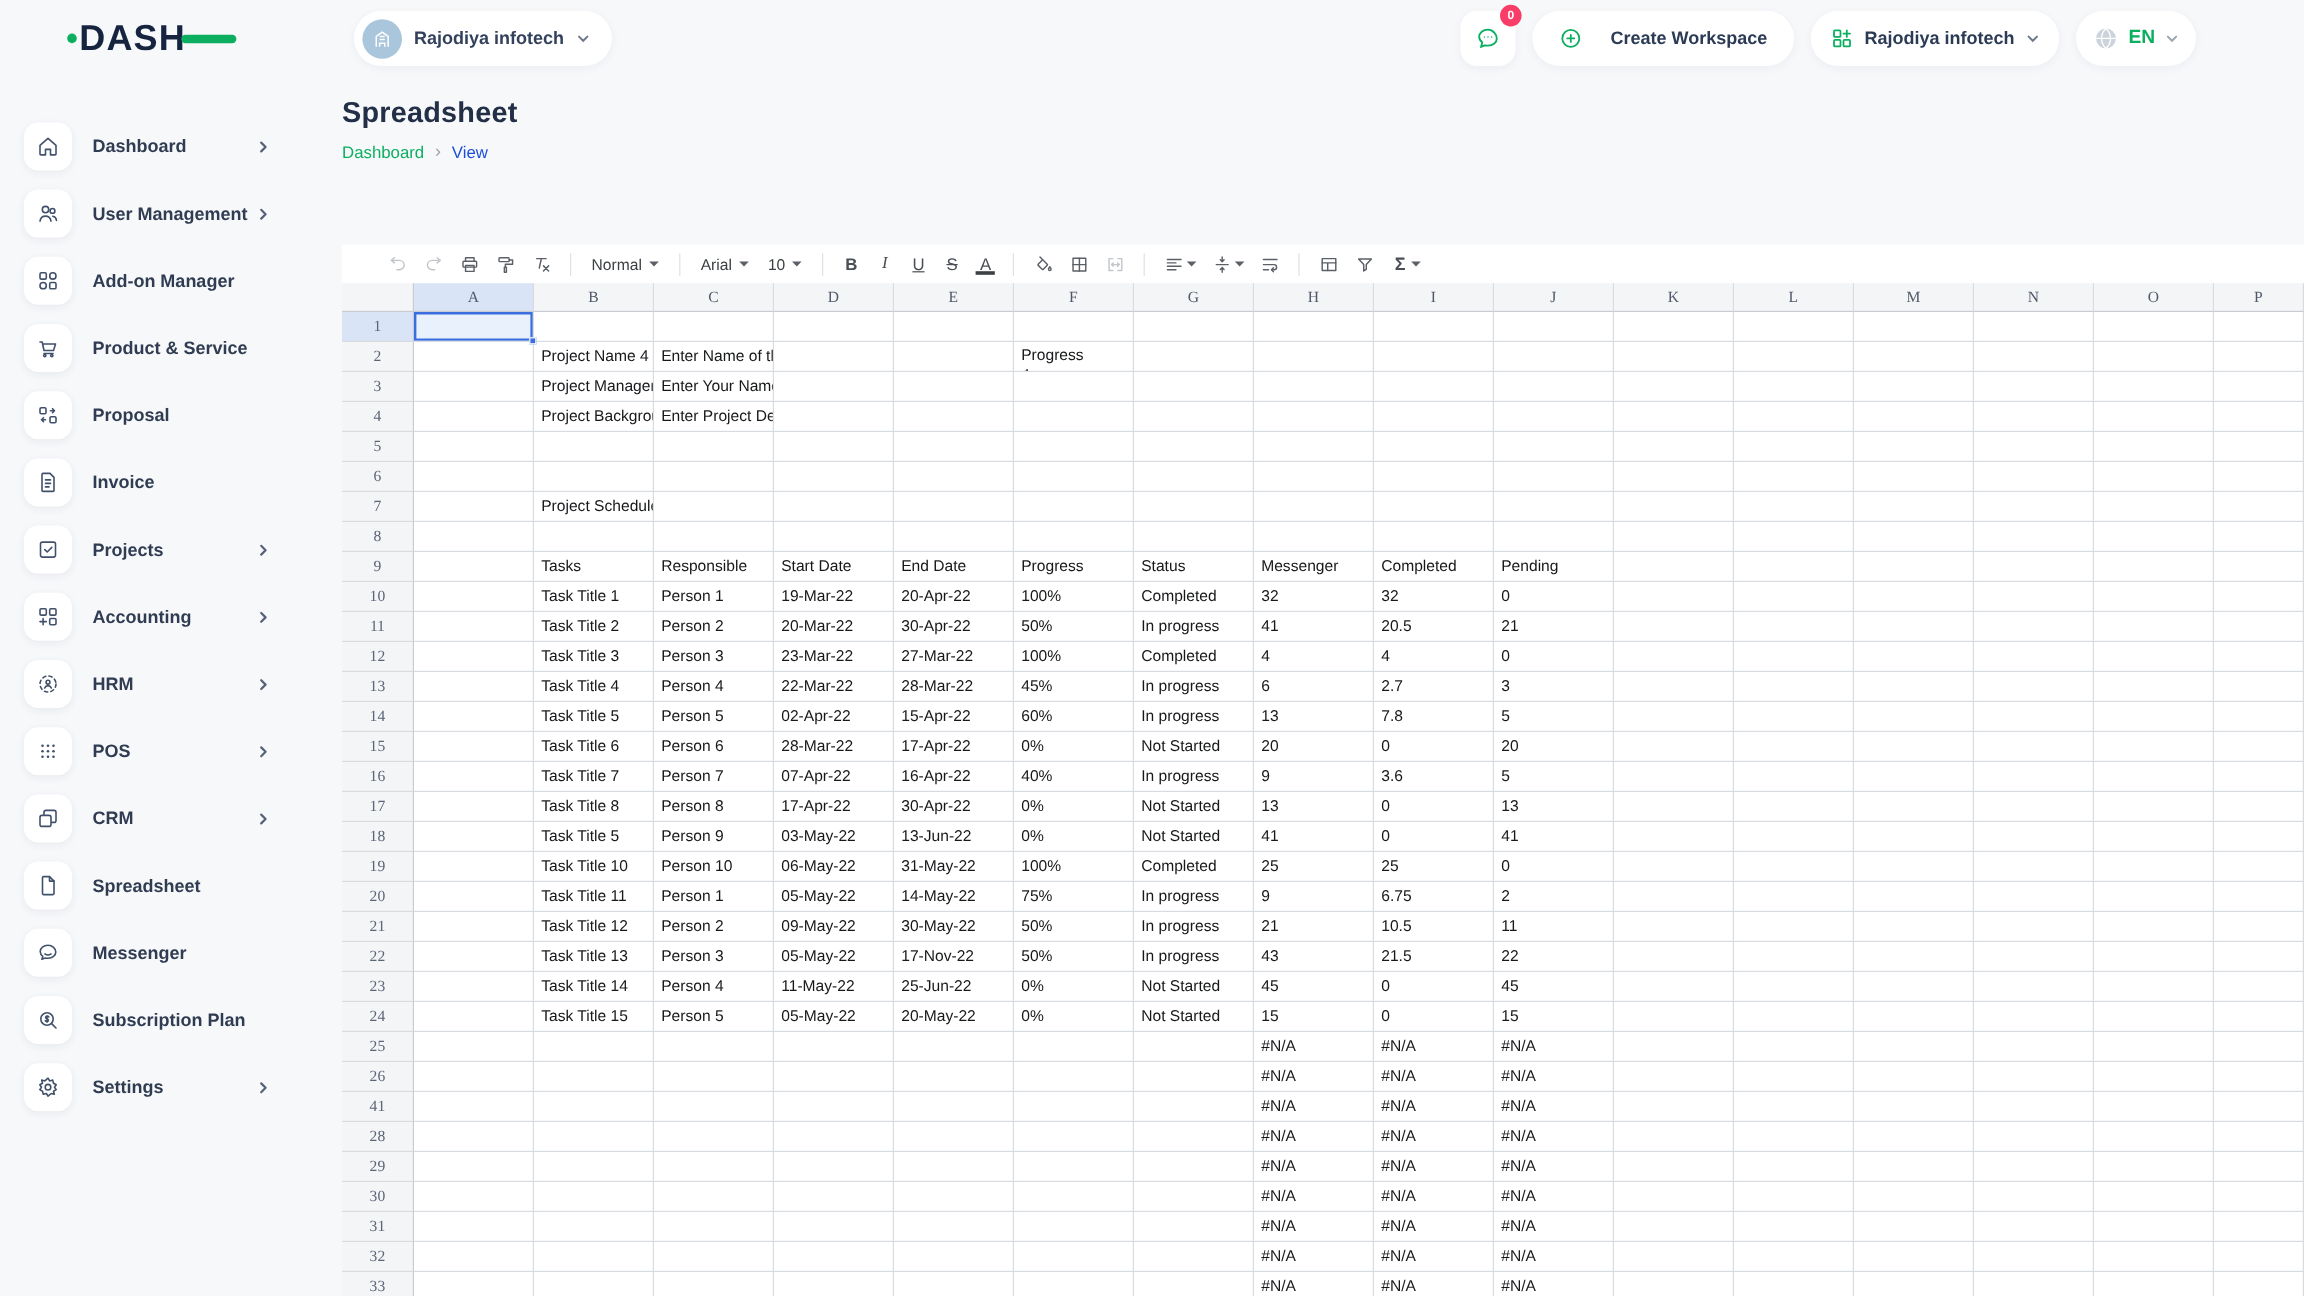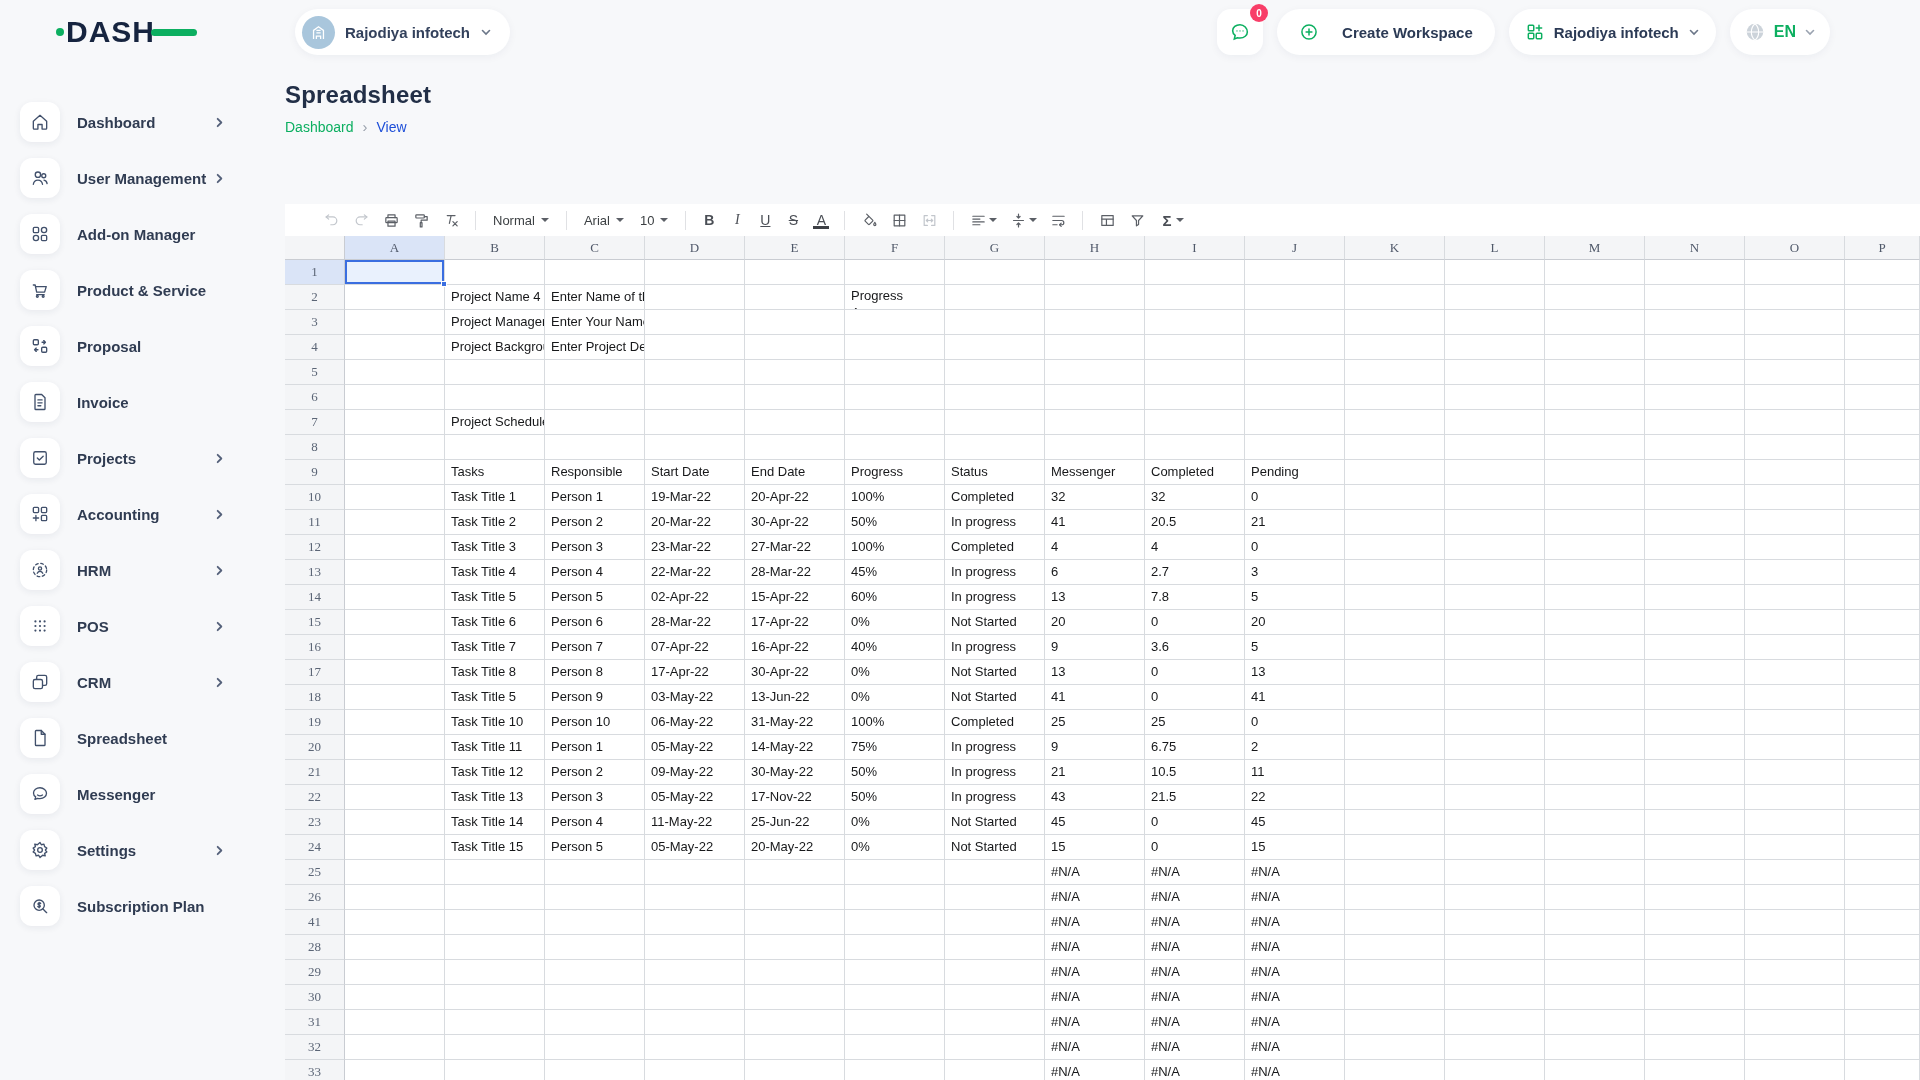--- a/index.html
+++ b/index.html
@@ -314,40 +314,40 @@
         <svg viewBox="0 0 24 24">
           <path d="M12 4.5c-4.4 0-7.8 2.8-7.8 6.3 0 1.9 1 3.6 2.6 4.7l-.9 3 3.2-1.3c.9.2 1.9.3 2.9.3 4.4 0 7.8-2.8 7.8-6.3S16.4 4.5 12 4.5z"></path>
           <path d="M9 13.2c1.8 1.2 4.2 1.2 6 0"></path>
         </svg>
       </div>
       <div class="sb-label">Messenger</div>
     </div>
     <div class="sb-item">
       <div class="sb-tile">
         <svg viewBox="0 0 24 24">
+          <circle cx="11" cy="11" r="6.2"></circle>
+          <path d="M15.6 15.6L20 20"></path>
+          <path d="M11 7.8v6.4M12.8 9c-.5-.7-1.4-1-2.2-.7-1 .3-1.3 1.5-.5 2.1l1.8.9c.8.6.5 1.8-.5 2.1-.8.2-1.7-.1-2.1-.8"></path>
+        </svg>
+      </div>
+      <div class="sb-label">Subscription Plan</div>
+    </div>
+    <div class="sb-item">
+      <div class="sb-tile">
+        <svg viewBox="0 0 24 24">
           <circle cx="12" cy="12" r="2.8"></circle>
           <path d="M12 3l1.6 2.7 3.1-.8.8 3.1L20.2 9.6 18.5 12l1.7 2.4-2.7 1.6.8 3.1-3.1-.8L12 21l-1.6-2.7-3.1.8-.8-3.1L3.8 14.4 5.5 12 3.8 9.6l2.7-1.6-.8-3.1 3.1.8z"></path>
         </svg>
       </div>
       <div class="sb-label">Settings</div>
       <div class="sb-chev">
         <svg viewBox="0 0 12 12">
           <path d="M4 2l4 4-4 4"></path>
         </svg>
       </div>
-    </div>
-    <div class="sb-item">
-      <div class="sb-tile">
-        <svg viewBox="0 0 24 24">
-          <circle cx="11" cy="11" r="6.2"></circle>
-          <path d="M15.6 15.6L20 20"></path>
-          <path d="M11 7.8v6.4M12.8 9c-.5-.7-1.4-1-2.2-.7-1 .3-1.3 1.5-.5 2.1l1.8.9c.8.6.5 1.8-.5 2.1-.8.2-1.7-.1-2.1-.8"></path>
-        </svg>
-      </div>
-      <div class="sb-label">Subscription Plan</div>
     </div>
   </div>
 
 <div class="main">
   <div class="page-title">Spreadsheet</div>
   <div class="breadcrumb">
     <span class="bc-link">Dashboard</span>
     <span class="bc-sep">›</span>
     <span class="bc-current">View</span>
   </div>

